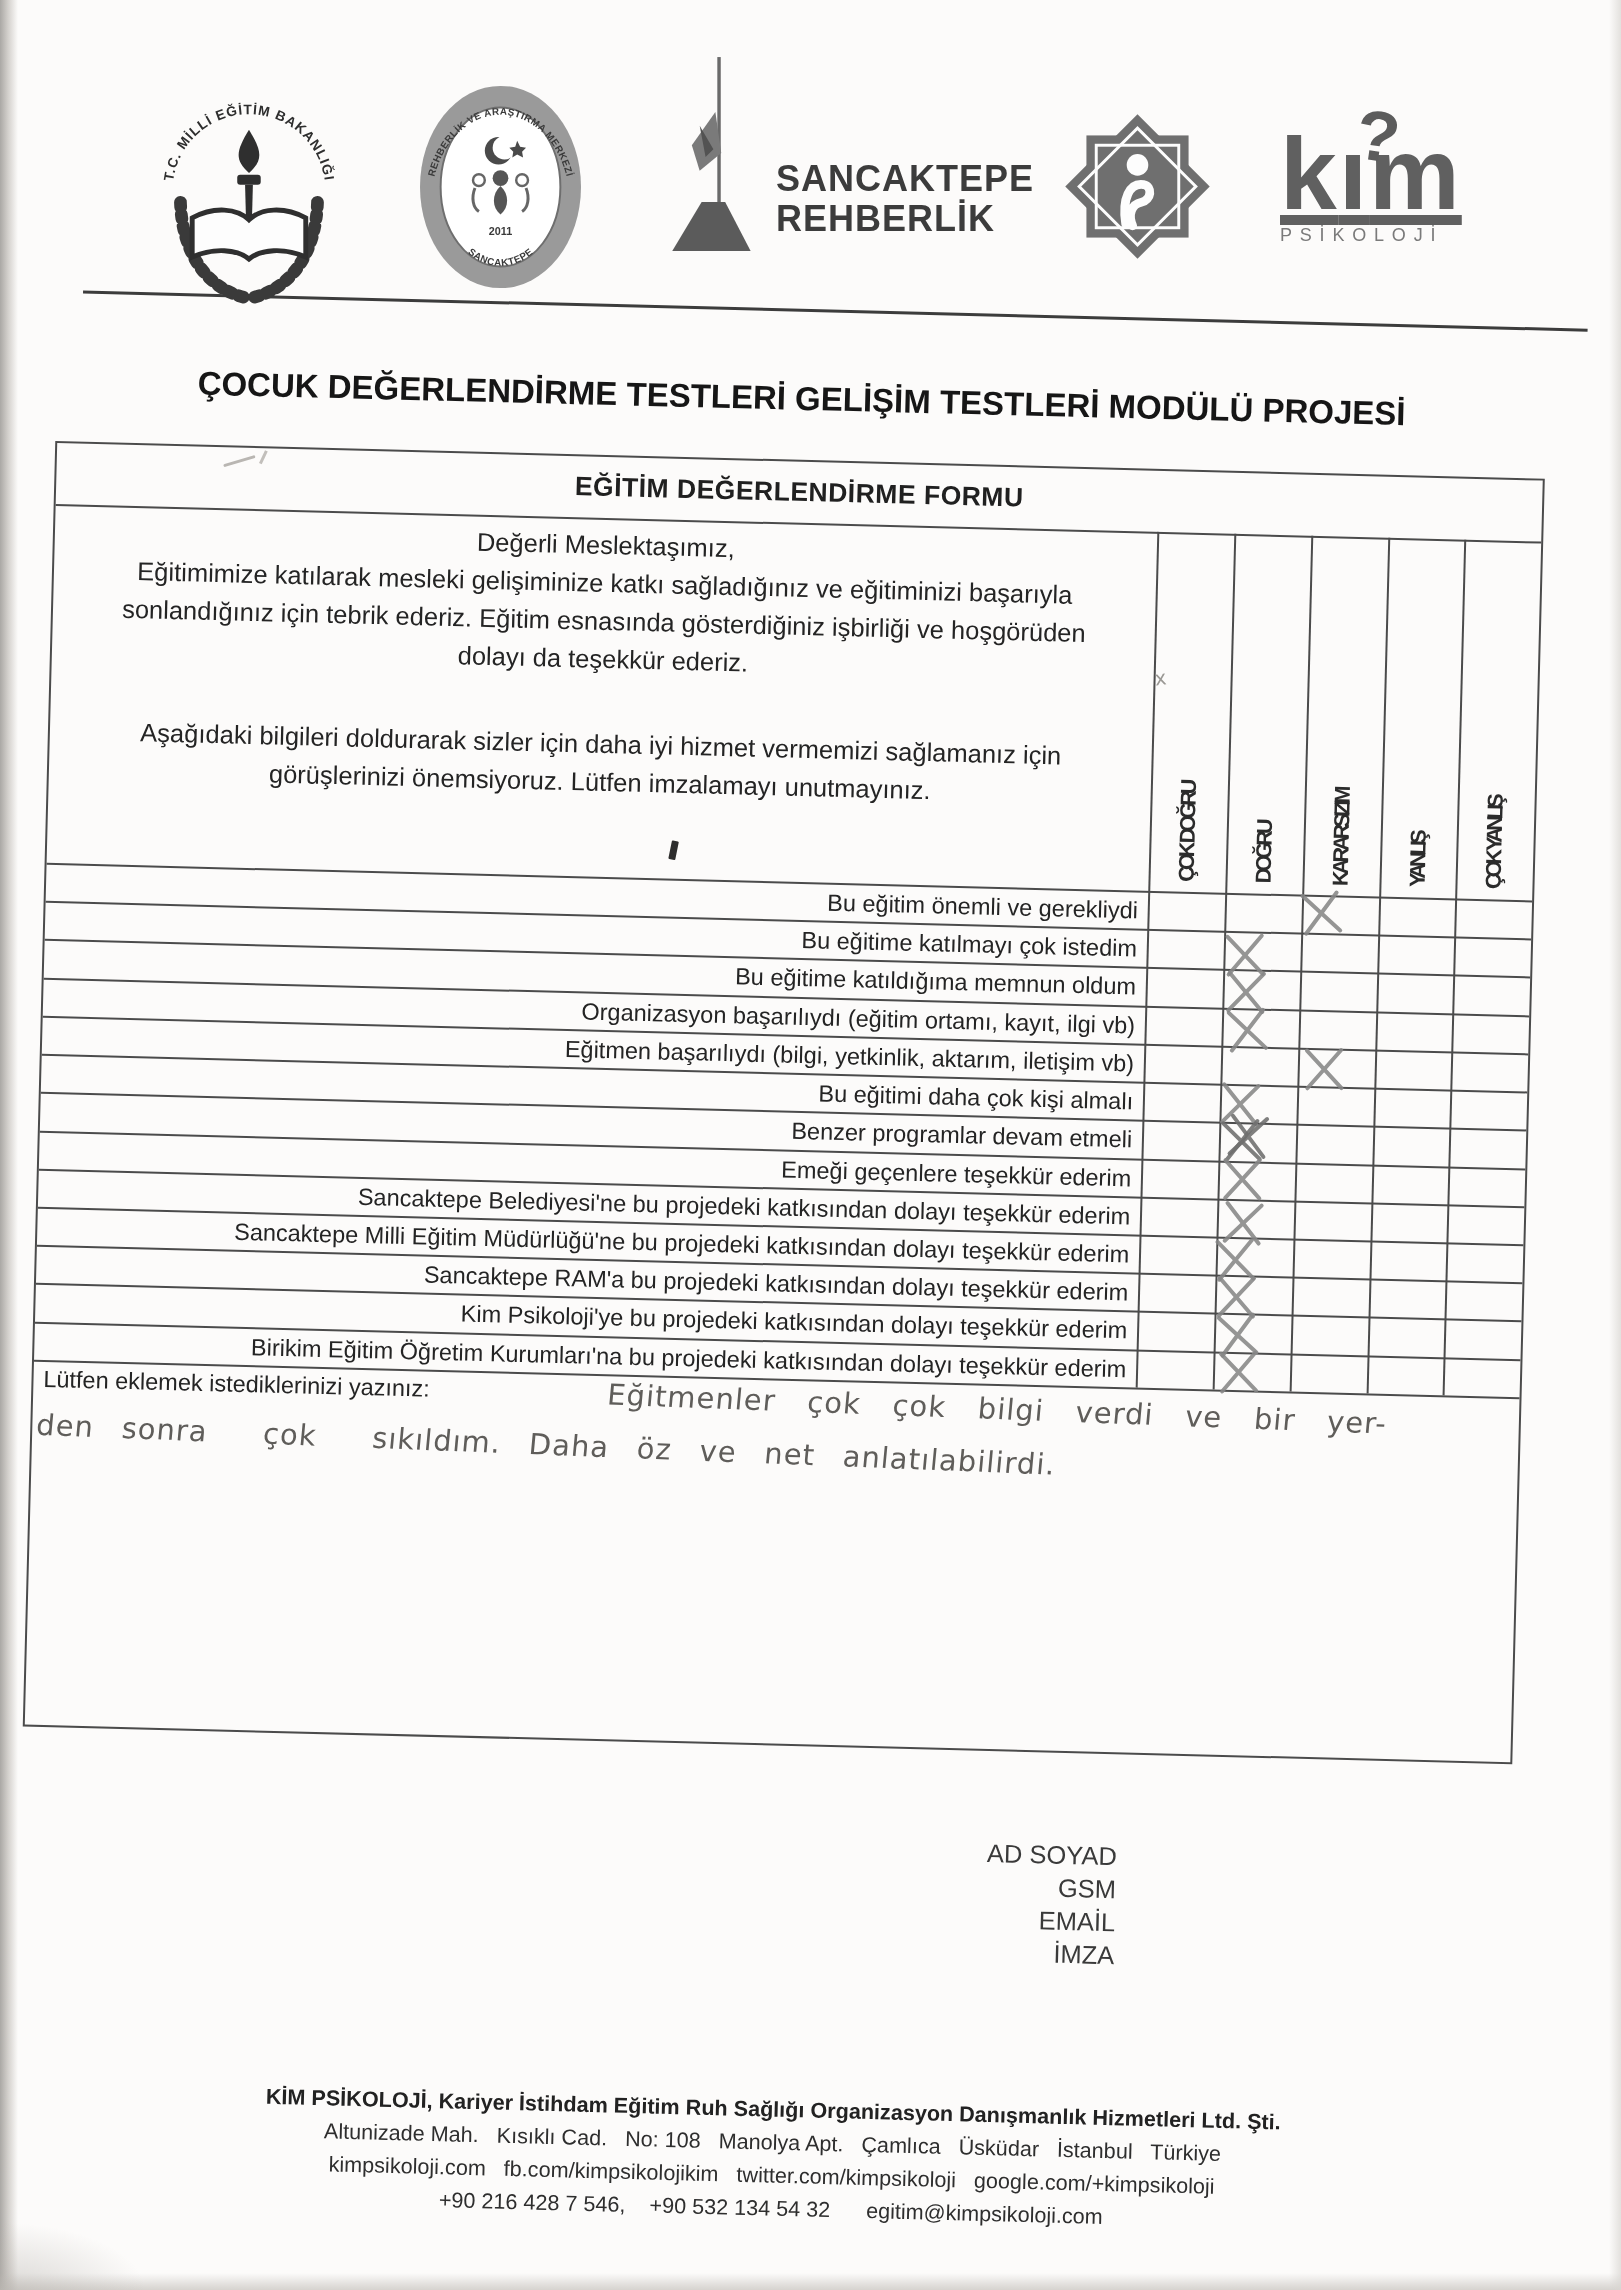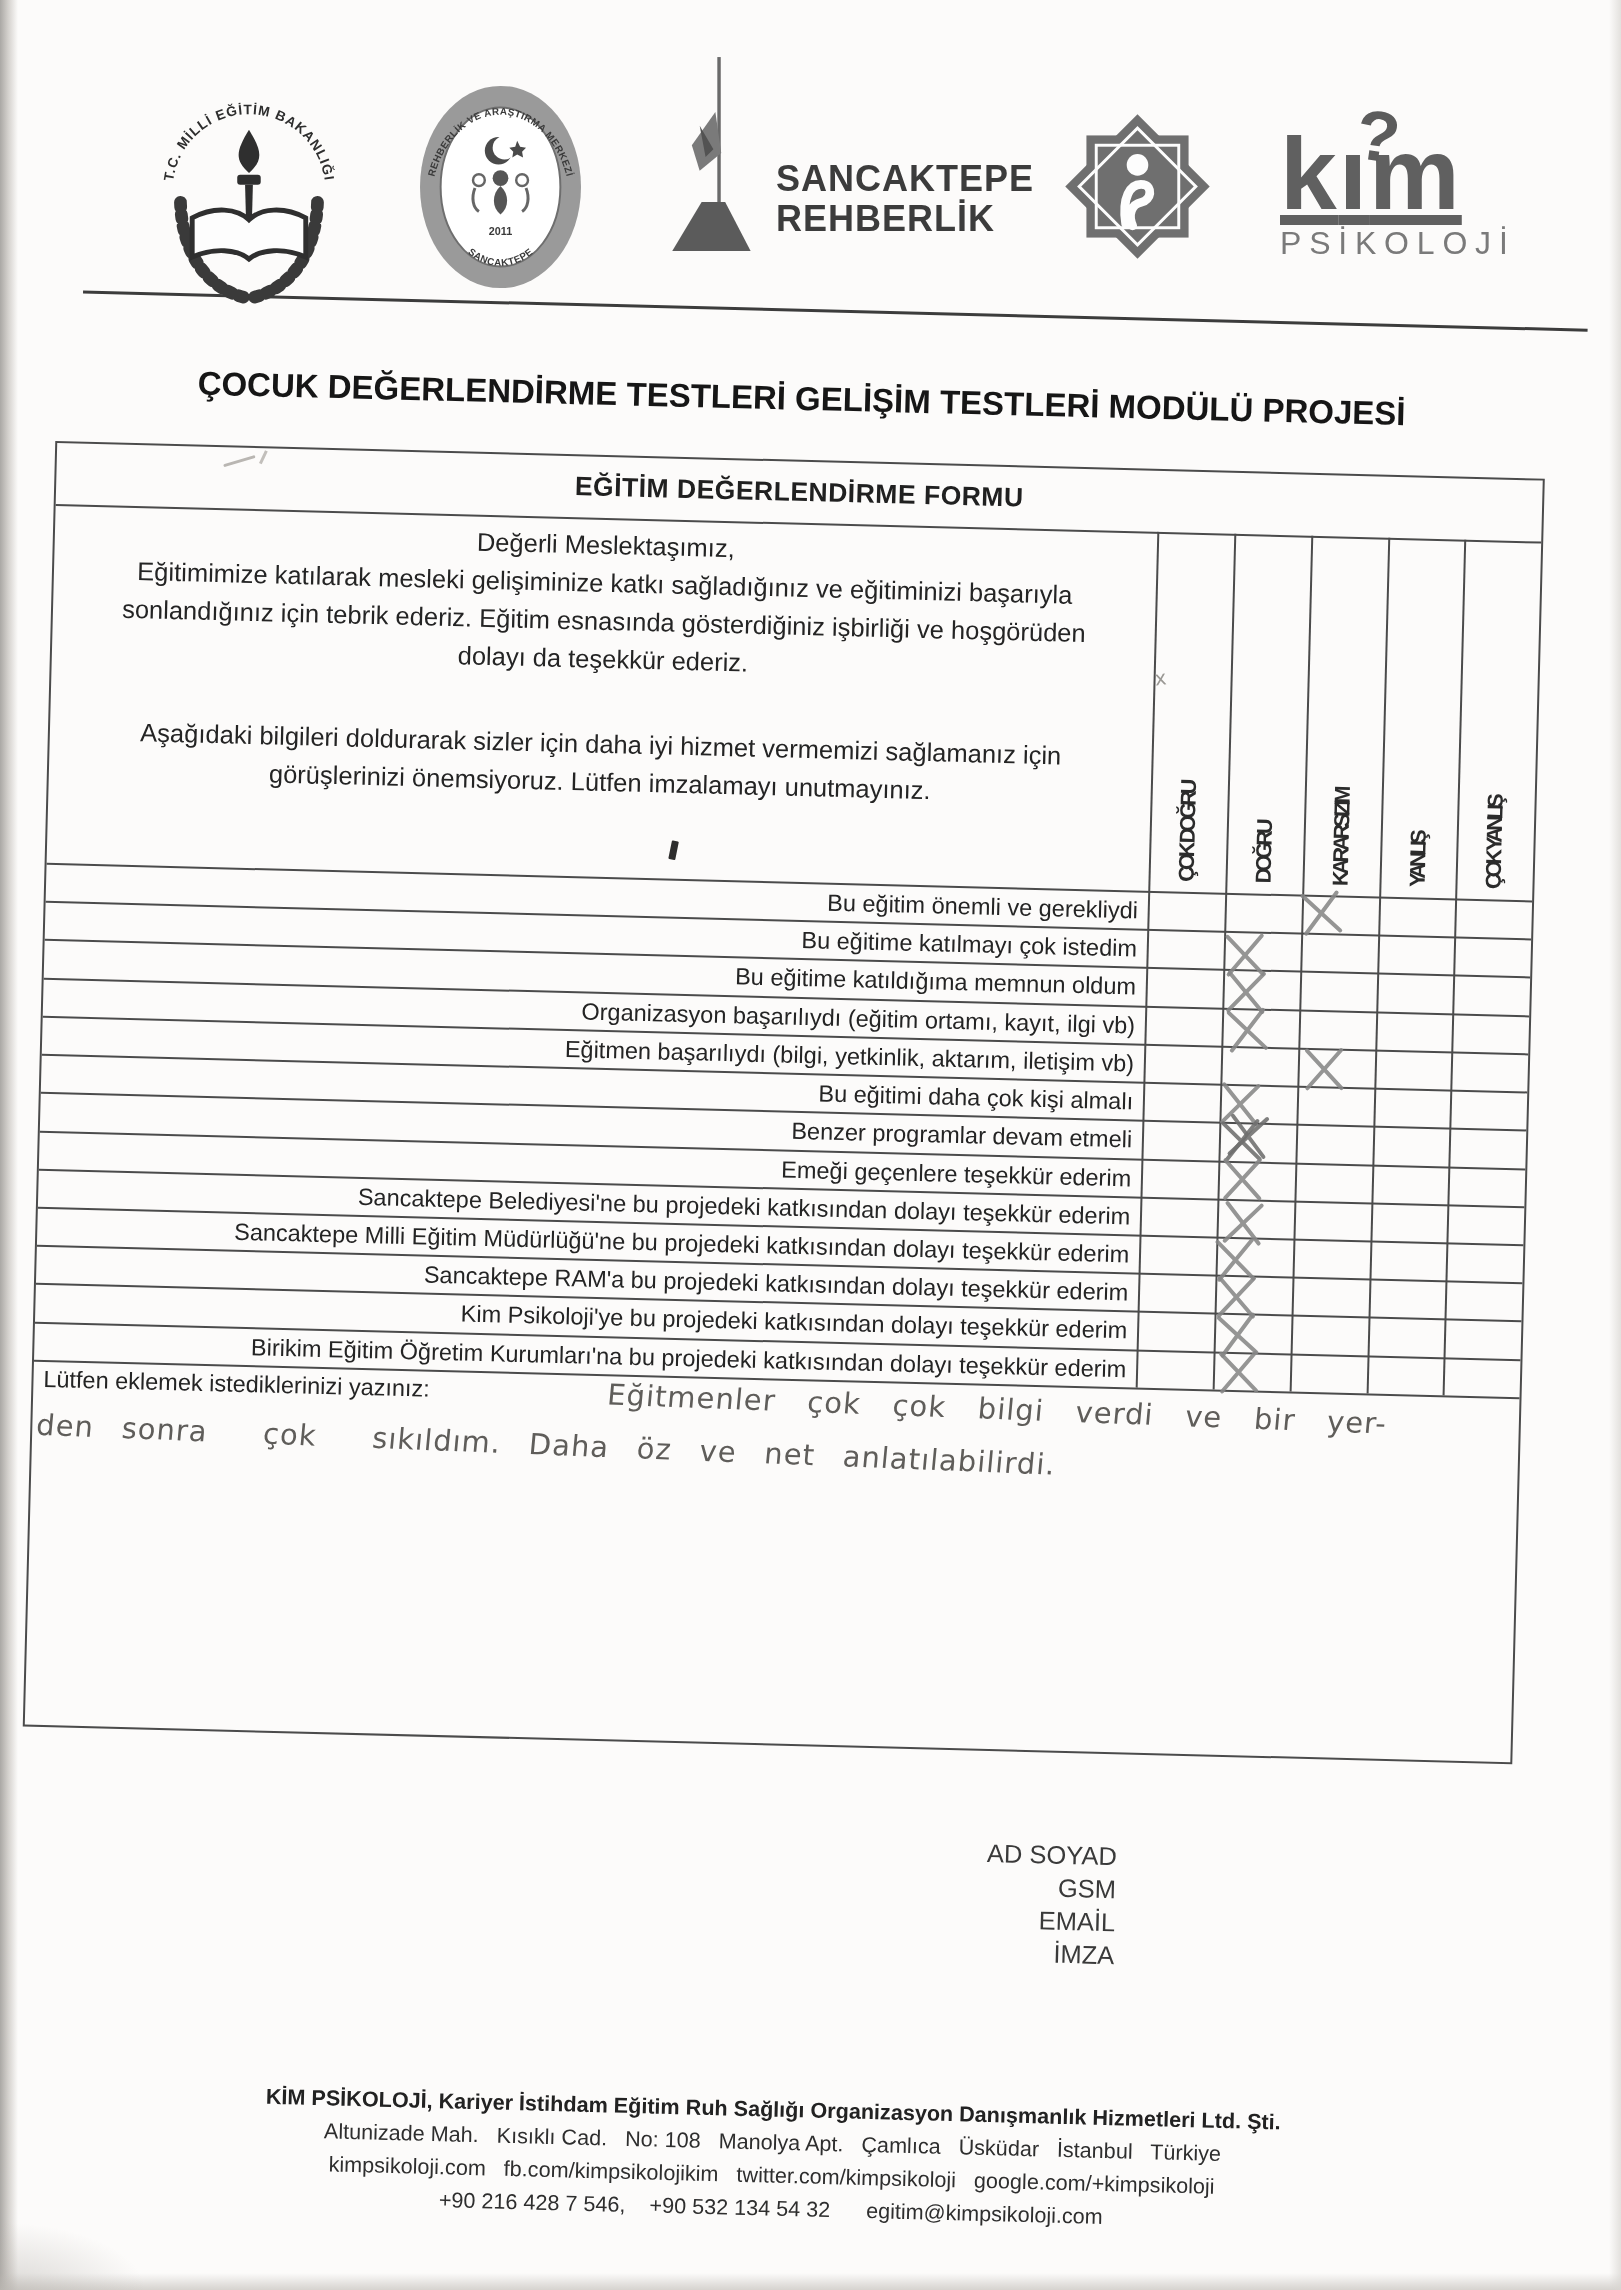--- a/index.html
+++ b/index.html
@@ -23,21 +23,21 @@
   .logo-ram{left:416px;top:80px;}
   .logo-monument{left:635px;top:55px;}
   .beltext{position:absolute;left:776px;top:159px;font-weight:bold;color:#3c3c3c;
      font-size:36px;letter-spacing:1px;line-height:40px;}
   .logo-star{left:1055px;top:104px;}
   .logo-kim{left:1280px;top:125px;width:284px;text-align:left;color:#6a6a6a;}
   .kim-word{position:relative;font-weight:bold;font-size:102px;line-height:98px;
      letter-spacing:2px;color:#606060;display:inline-block;text-decoration:underline;}
   .kim-q{position:absolute;left:76px;top:-37px;font-size:71px;font-weight:bold;color:#5c5c5c;
      transform:rotate(8deg);}
-  .kim-sub{font-size:32px;letter-spacing:7.8px;color:#7a7a7a;margin-top:2px;}
+  .kim-sub{font-size:18px;letter-spacing:7.8px;color:#7a7a7a;margin-top:2px;}
   .arc-text{font-size:14px;font-weight:bold;fill:#2e2e2e;letter-spacing:1px;}
   .arc-text-sm{font-size:10px;font-weight:bold;fill:#3a3a3a;letter-spacing:.5px;}
 
   
   .tilt{position:absolute;left:0;top:0;width:1621px;height:2291px;
         transform:rotate(1.45deg);transform-origin:59px 294px;z-index:2;}
   .divider{position:absolute;left:83px;top:290px;width:1505px;height:2.9px;background:#3c3c3c;}
   .title{position:absolute;left:59px;top:361px;width:1490px;margin:0;text-align:center;
      font-size:33px;font-weight:bold;color:#161616;letter-spacing:0;}
   .formbox{position:absolute;left:59px;top:441px;width:1486px;height:1282px;

